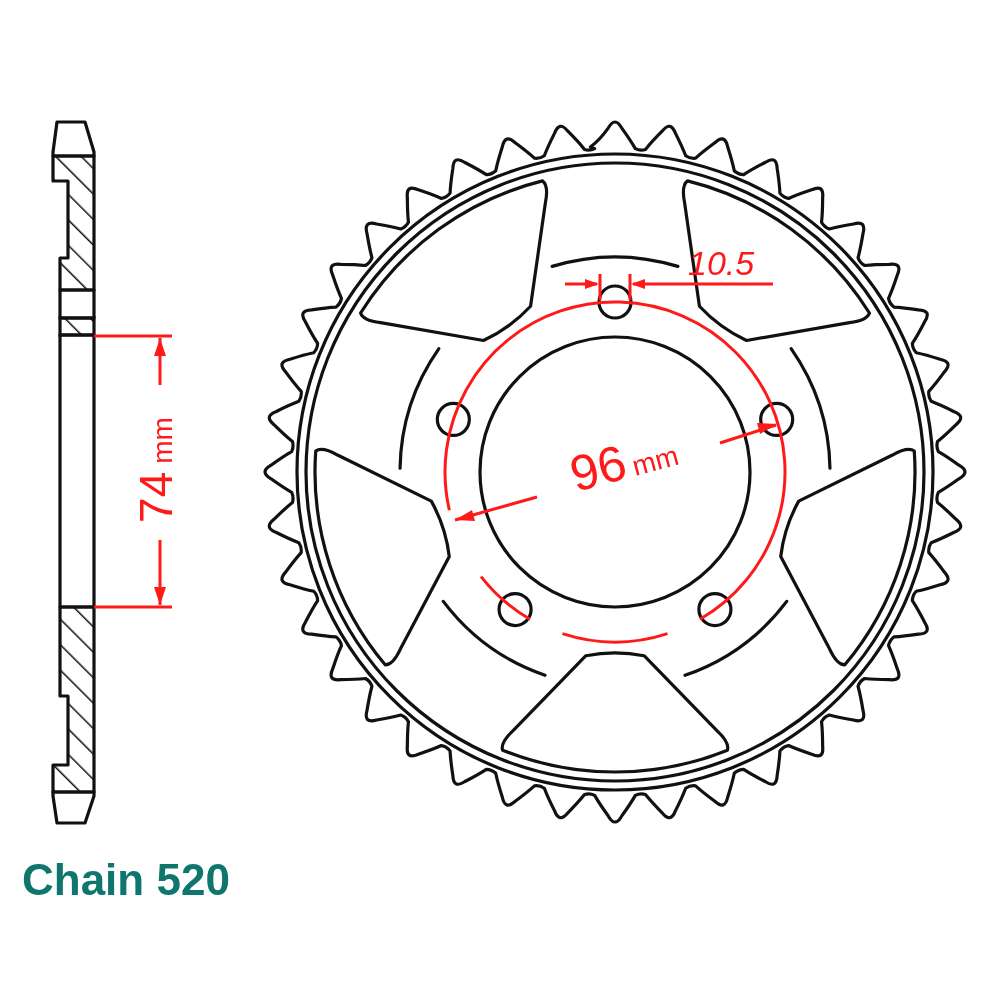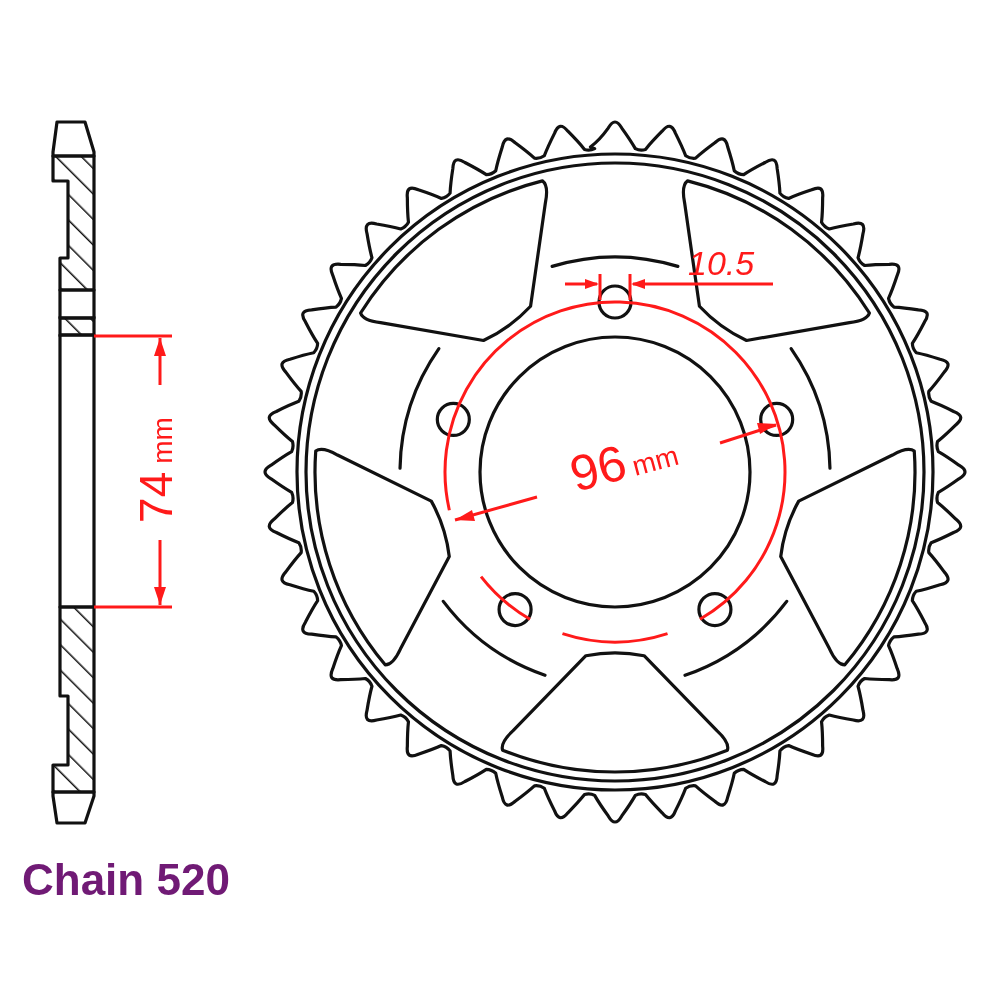--- a/index.html
+++ b/index.html
@@ -3,21 +3,21 @@
 <meta charset="utf-8">
 <style>
   html, body { margin: 0; padding: 0; background: #ffffff; }
   body { width: 1000px; height: 1000px; position: relative; overflow: hidden; }
   #canvas { position: absolute; left: 0; top: 0; width: 1000px; height: 1000px; }
   .stroke { fill: none; stroke: #111111; stroke-width: 3.2; stroke-linejoin: round; stroke-linecap: round; }
   .red { fill: none; stroke: #ff1a1a; stroke-width: 3; }
   .red-fill { fill: #ff1a1a; stroke: none; }
   .dim-text { fill: #ff1a1a; font-family: "Liberation Sans", sans-serif; }
   .hatch-line { stroke: #111111; stroke-width: 3; }
-  .caption { position: absolute; left: 22px; top: 855px; font-family: "Liberation Sans", sans-serif; font-weight: bold; font-size: 44px; color: #701a75; letter-spacing: 0px; }
+  .caption { position: absolute; left: 22px; top: 855px; font-family: "Liberation Sans", sans-serif; font-weight: bold; font-size: 44px; color: #0f766e; letter-spacing: 0px; }
 </style>
 </head>
 <body>
 
 <svg id="canvas" viewBox="0 0 1000 1000" xmlns="http://www.w3.org/2000/svg">
   <defs>
     <pattern id="hatch" patternUnits="userSpaceOnUse" width="18" height="18" patternTransform="rotate(-45)">
       <line x1="0" y1="0" x2="0" y2="18" class="hatch-line"></line>
     </pattern>
   </defs>

